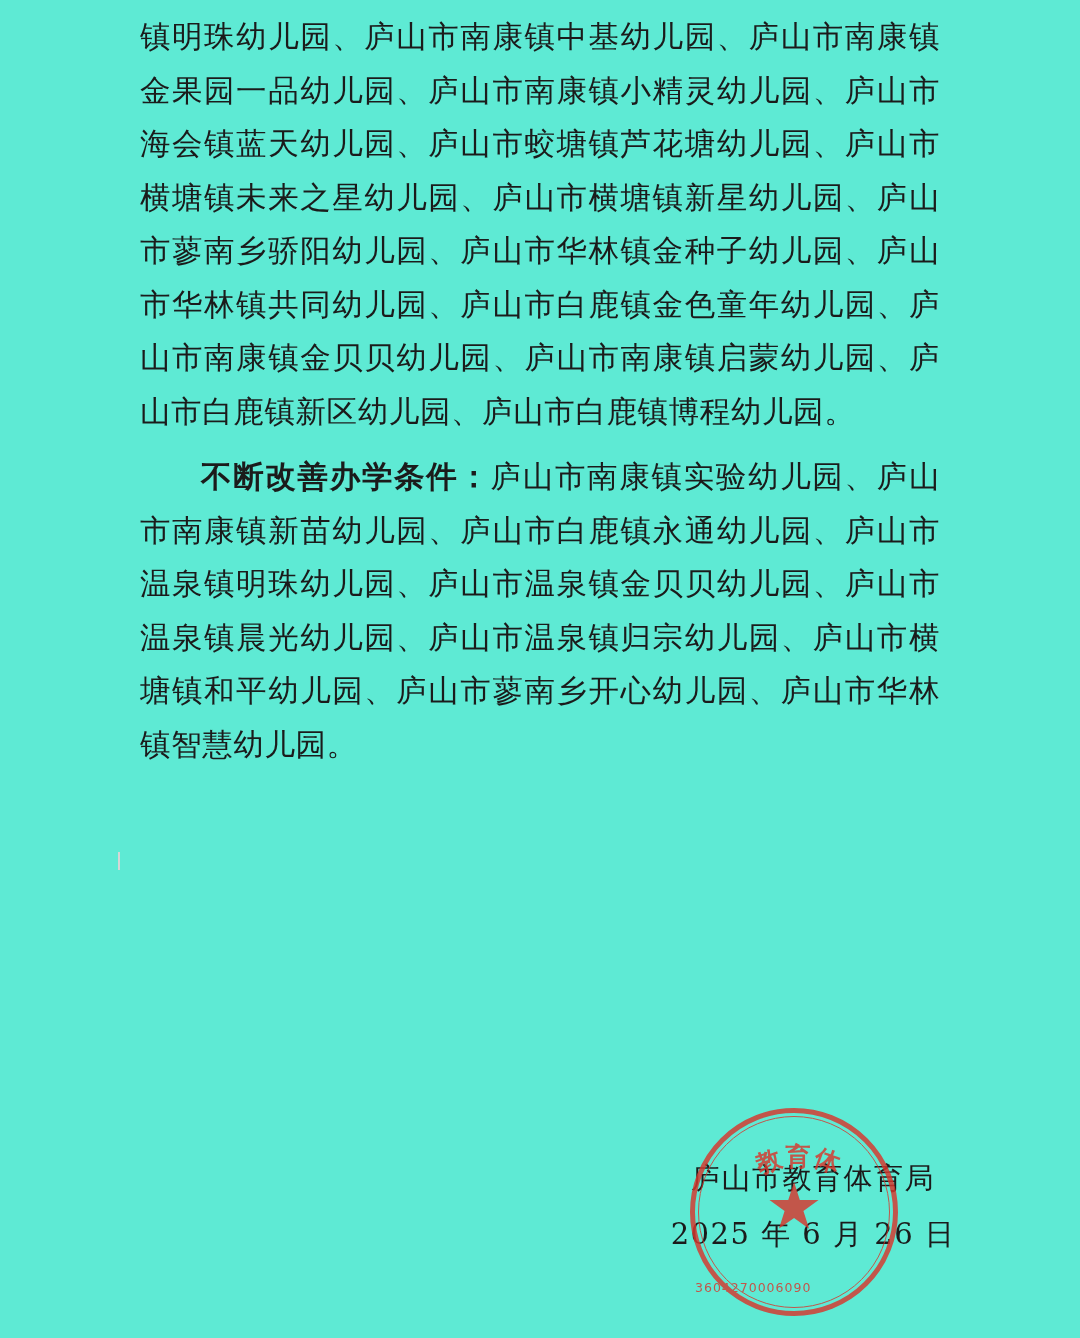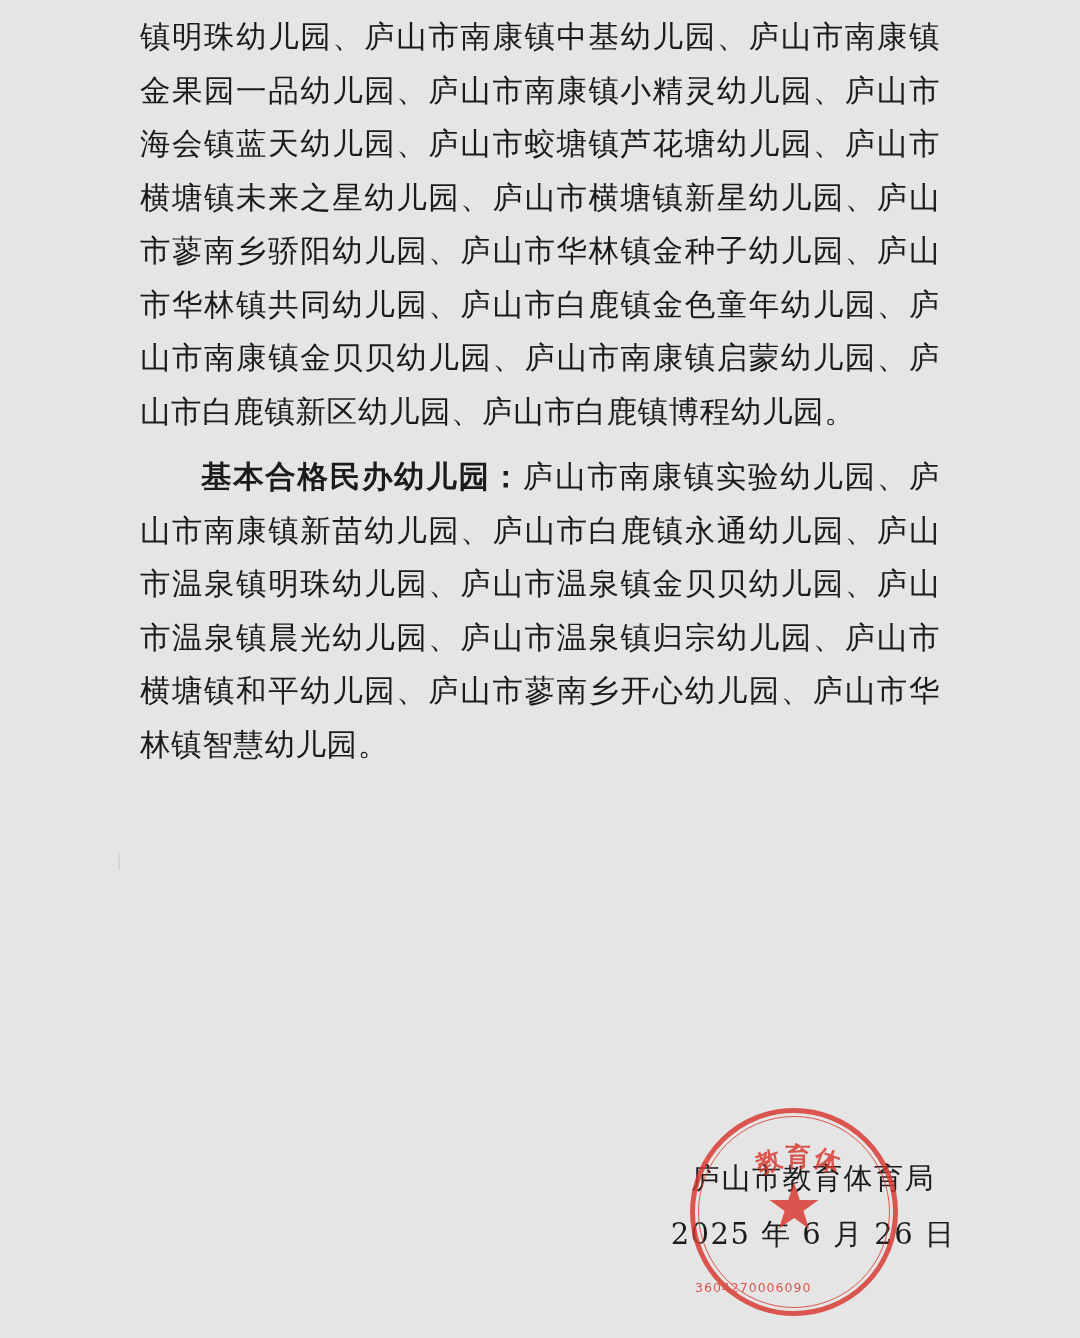--- a/index.html
+++ b/index.html
@@ -4,21 +4,21 @@
 <style>
   html, body {
     margin: 0;
     padding: 0;
     background: #ffffff;
   }
   .page {
     position: relative;
     width: 1080px;
     height: 1338px;
-    background: #e5e5e5;
+    background: #5eead4;
     overflow: hidden;
     font-family: "DejaVu Serif", "Liberation Serif", serif;
     color: #1b1b1b;
   }
   .content {
     position: absolute;
     left: 140px;
     top: 10px;
     width: 800px;
   }
@@ -125,21 +125,21 @@
 
 <div class="page">
 
   <div class="content">
 
     <p class="para">
       <span>镇明珠幼儿园、庐山市南康镇中基幼儿园、庐山市南康镇金果园一品幼儿园、庐山市南康镇小精灵幼儿园、庐山市海会镇蓝天幼儿园、庐山市蛟塘镇芦花塘幼儿园、庐山市横塘镇未来之星幼儿园、庐山市横塘镇新星幼儿园、庐山市蓼南乡骄阳幼儿园、庐山市华林镇金种子幼儿园、庐山市华林镇共同幼儿园、庐山市白鹿镇金色童年幼儿园、庐山市南康镇金贝贝幼儿园、庐山市南康镇启蒙幼儿园、庐山市白鹿镇新区幼儿园、庐山市白鹿镇博程幼儿园。</span>
     </p>
 
     <p class="para indent">
-      <span class="bold-lead">基本合格民办幼儿园：</span><span>庐山市南康镇实验幼儿园、庐山市南康镇新苗幼儿园、庐山市白鹿镇永通幼儿园、庐山市温泉镇明珠幼儿园、庐山市温泉镇金贝贝幼儿园、庐山市温泉镇晨光幼儿园、庐山市温泉镇归宗幼儿园、庐山市横塘镇和平幼儿园、庐山市蓼南乡开心幼儿园、庐山市华林镇智慧幼儿园。</span>
+      <span class="bold-lead">不断改善办学条件：</span><span>庐山市南康镇实验幼儿园、庐山市南康镇新苗幼儿园、庐山市白鹿镇永通幼儿园、庐山市温泉镇明珠幼儿园、庐山市温泉镇金贝贝幼儿园、庐山市温泉镇晨光幼儿园、庐山市温泉镇归宗幼儿园、庐山市横塘镇和平幼儿园、庐山市蓼南乡开心幼儿园、庐山市华林镇智慧幼儿园。</span>
     </p>
 
 
   </div>
 
   <div class="edge-mark"></div>
 
   <div class="signature">
     <span class="sig-line">庐山市教育体育局</span>
     <span class="sig-line">2025 年 6 月 26 日</span>

